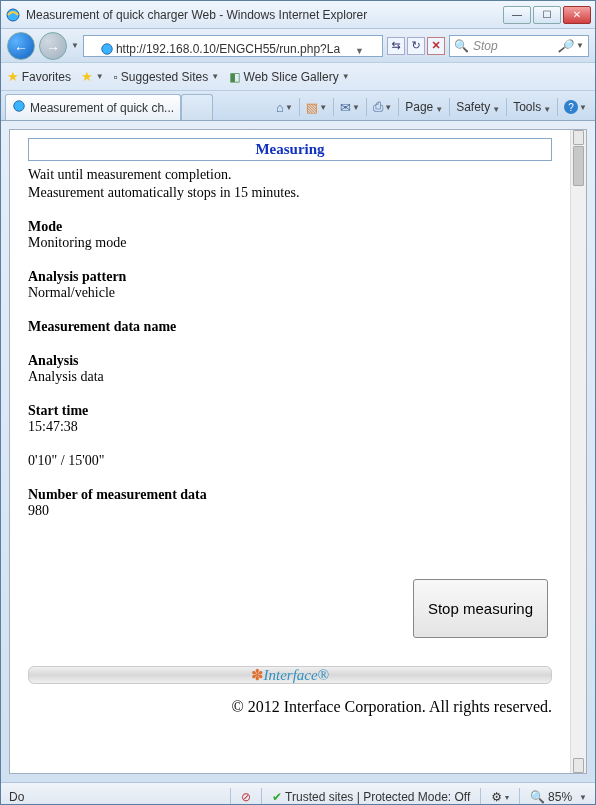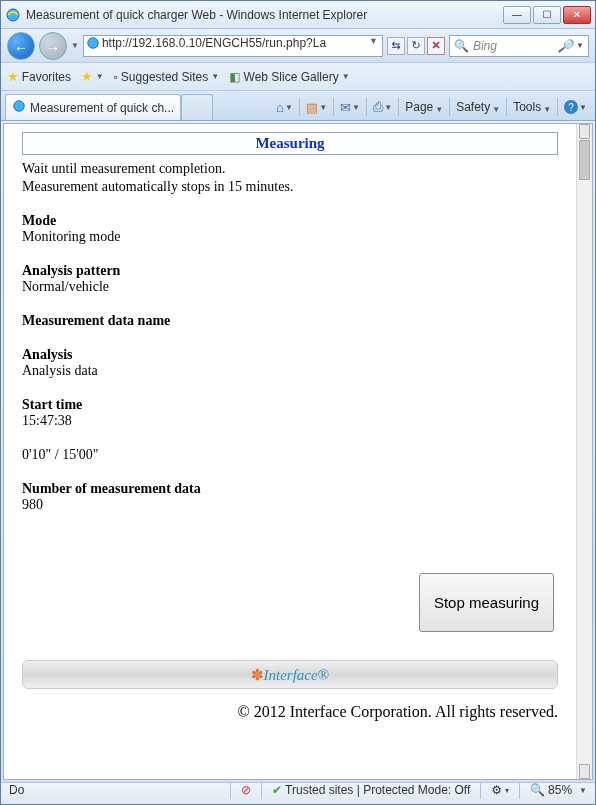--- a/index.html
+++ b/index.html
@@ -54,21 +54,21 @@
     width: 28px; height: 28px; border-radius: 50%;
     border: 1px solid #7aa; background: radial-gradient(circle at 30% 30%, #5cb3ff, #1060c0);
     display:flex;align-items:center;justify-content:center;color:#fff;font-size:14px;
   }
   .navbtn.fwd { background: radial-gradient(circle at 30% 30%, #d0d8e0, #a0b0c0); }
   .addrbar {
     flex: 1;
     height: 22px;
     border: 1px solid #8aa8c8;
     background: #fff;
-    display: flex; align-items: flex-start; padding: 0 2px;
+    display: flex; align-items: flex-end; padding: 0 16px;
     gap:2px;
   }
   .addrbar .drop { color:#666; font-size:9px; padding:0 2px;}
   .addrbar input {
     flex:1; border:none; outline:none; font-size:12px; color:#333;
   }
   .addr-icons { display:flex; gap:2px; align-items:center;}
   .small-ic {
     width:18px;height:18px;border:1px solid #aac;
     background:#f0f6ff;display:flex;align-items:center;justify-content:center;
@@ -115,21 +115,21 @@
     font-size:12px;color:#333;
   }
   .cmd-ic {
     display:flex;align-items:center;gap:1px;
   }
   .cmd-ic .glyph { font-size:13px; color:#4a6a9a;}
   .cmd-txt { display:flex;align-items:flex-end;gap:2px;}
   .sep { width:1px;height:18px;background:#a8c0d8;}
   
   .content-wrap {
-    flex:1; background:#fff; margin:2px; border:1px solid #a0b0c0;
+    flex:1; background:#fff; margin:8px; border:1px solid #a0b0c0;
     position:relative; overflow:hidden;
   }
   .scroll-v {
     position:absolute; right:0; top:0; bottom:0; width:16px;
     background:#f0f0f0; border-left:1px solid #ddd;
   }
   .scroll-v .thumb { position:absolute; left:2px; right:2px; top:2px; height:10px;
     background:#c8c8c8; border:1px solid #aaa; border-radius:1px;}
   .scroll-v .thumb.up { top:0;height:15px;background:#e8e8e8;}
   .scroll-v .thumb.down { bottom:0;top:auto;height:15px;background:#e8e8e8;}
@@ -155,42 +155,42 @@
   .stop-btn-row { text-align:right; margin-top:60px; padding-right:4px;}
   .stop-btn {
     padding:20px 14px;
     border:1px solid #888; border-radius:3px;
     background:linear-gradient(#f8f8f8,#e4e4e4);
     font-family:"Segoe UI",Tahoma,sans-serif;
     font-size:15px;
   }
   .footer-bar {
     margin-top:28px;
-    height:29px;
+    height:18px;
     background:linear-gradient(#f0f0f0,#d8d8d8,#f0f0f0);
     border:1px solid #ccc; border-radius:6px;
     display:flex;align-items:center;justify-content:center;
   }
   .interface-logo {
     font-family: Georgia, serif;
     font-size:15px;
   }
   .interface-logo .flower { color:#e07030;}
   .interface-logo .word { color:#3090c0; font-style:italic;}
   .copyright {
     text-align:right;
     margin-top:14px;
     font-size:16px;
   }
   
   .statusbar {
     height:22px;
     background:linear-gradient(#f0f4fa,#e0e8f2);
     border-top:1px solid #b0c4de;
-    display:flex;align-items:flex-start;font-size:12px;color:#333;
+    display:flex;align-items:flex-end;font-size:12px;color:#333;
     padding:0 4px; gap:6px;
   }
   .statusbar .cell { display:flex;align-items:center;gap:3px; padding:0 4px;}
   .statusbar .divider { width:1px; height:16px; background:#b0c4de;}
   .statusbar .spacer { flex:1;}
 </style>
 </head>
 <body>
 
 <div class="window">
@@ -223,21 +223,21 @@
       <input type="text" value="http://192.168.0.10/ENGCH55/run.php?La" style="">
       <span class="drop">▼</span>
     </div>
     <div class="addr-icons">
       <div class="small-ic">⇆</div>
       <div class="small-ic">↻</div>
       <div class="small-ic red">✕</div>
     </div>
     <div class="searchbar">
       <span class="mag">🔍</span>
-      <span>Bing</span>
+      <span>Stop</span>
       <span style="flex:1"></span>
       <span style="color:#2060a0;">🔎</span>
       <span class="carets" style="margin-left:3px;">▼</span>
     </div>
   </div>
 
   <div class="favbar">
     <div class="item">
       <span class="star">★</span>
       <span>Favorites</span>

